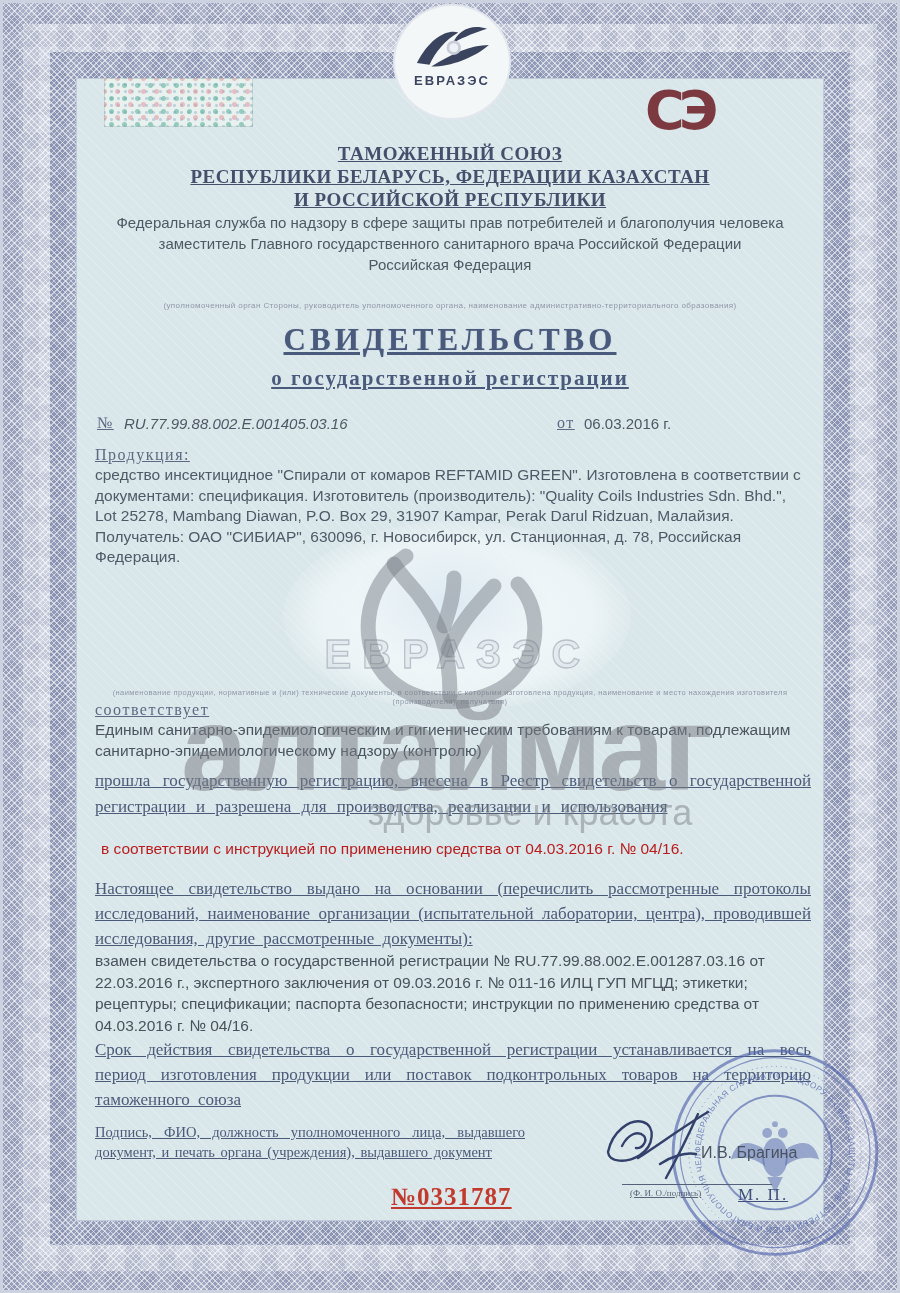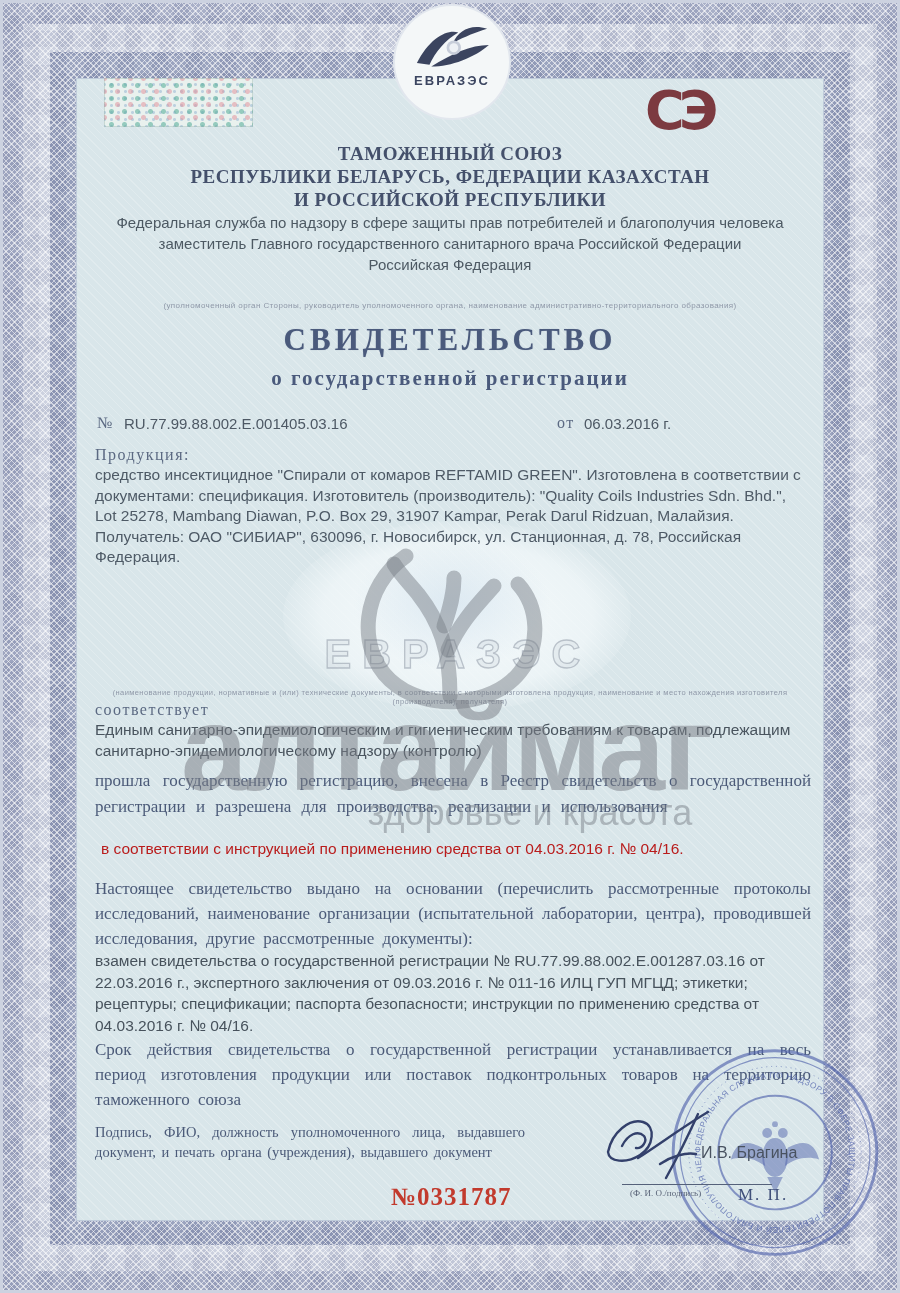--- a/index.html
+++ b/index.html
@@ -45,30 +45,30 @@
     border:1px solid rgba(150,180,170,.4);
   }
   .se-mark{
     position:absolute;left:645px;top:84px;z-index:6;
     font-family:"DejaVu Sans",sans-serif;font-weight:bold;font-size:54px;line-height:54px;
     color:#7c3a40;letter-spacing:-6px;transform:scaleY(.98);
   }
   
   .abs{position:absolute;z-index:6;}
   .center{text-align:center;}
-  .serif{font-family:"Liberation Serif",serif;}
+  .serif{font-family:"Liberation Serif",serif;text-decoration:underline;}
   .hdr-union{left:94px;top:142px;width:712px;font-weight:bold;font-size:19px;line-height:23px;color:#44506b;letter-spacing:.5px;}
   .hdr-agency{left:94px;top:212px;width:712px;font-size:15px;line-height:21px;color:#4d5963;}
   .fineprint{color:#8f98a8;font-size:8px;letter-spacing:.4px;}
   .hdr-foot{left:94px;top:301px;width:712px;}
   .title-main{left:94px;top:322px;width:712px;font-weight:bold;font-size:31px;letter-spacing:4px;color:#4a5a7c;text-shadow:0 0 1px rgba(74,90,124,.35);}
   .title-sub{left:94px;top:366px;width:712px;font-weight:bold;font-size:21px;letter-spacing:2px;color:#4a5a7c;}
   .lbl-serif{font-size:16px;letter-spacing:1.5px;color:#5b6982;}
   .no-label{left:97px;top:414px;}
-  .no-value{left:124px;top:415px;font-size:15px;color:#4d5864;}
+  .no-value{left:124px;top:415px;font-size:15px;color:#4d5864;font-style:italic;}
   .from-label{left:557px;top:414px;}
   .date-value{left:584px;top:415px;font-size:15px;color:#4d5864;}
   .prod-label{left:95px;top:446px;}
   .prod-text{left:95px;top:465px;width:714px;font-size:15.5px;line-height:20.5px;color:#4e5a66;}
   .prod-foot{left:94px;top:688px;width:712px;font-size:7.5px;}
   .comp-label{left:95px;top:701px;text-align:right;}
   .comp-text{left:95px;top:719px;width:714px;font-size:15.5px;line-height:21px;color:#49545e;}
   .para-serif{font-size:17px;line-height:26px;color:#4b5a78;text-align:justify;word-spacing:6px;}
   .reg-text{left:95px;top:768px;width:716px;}
   .instr-text{left:101px;top:840px;width:716px;font-size:15.5px;color:#b91c1c;}

